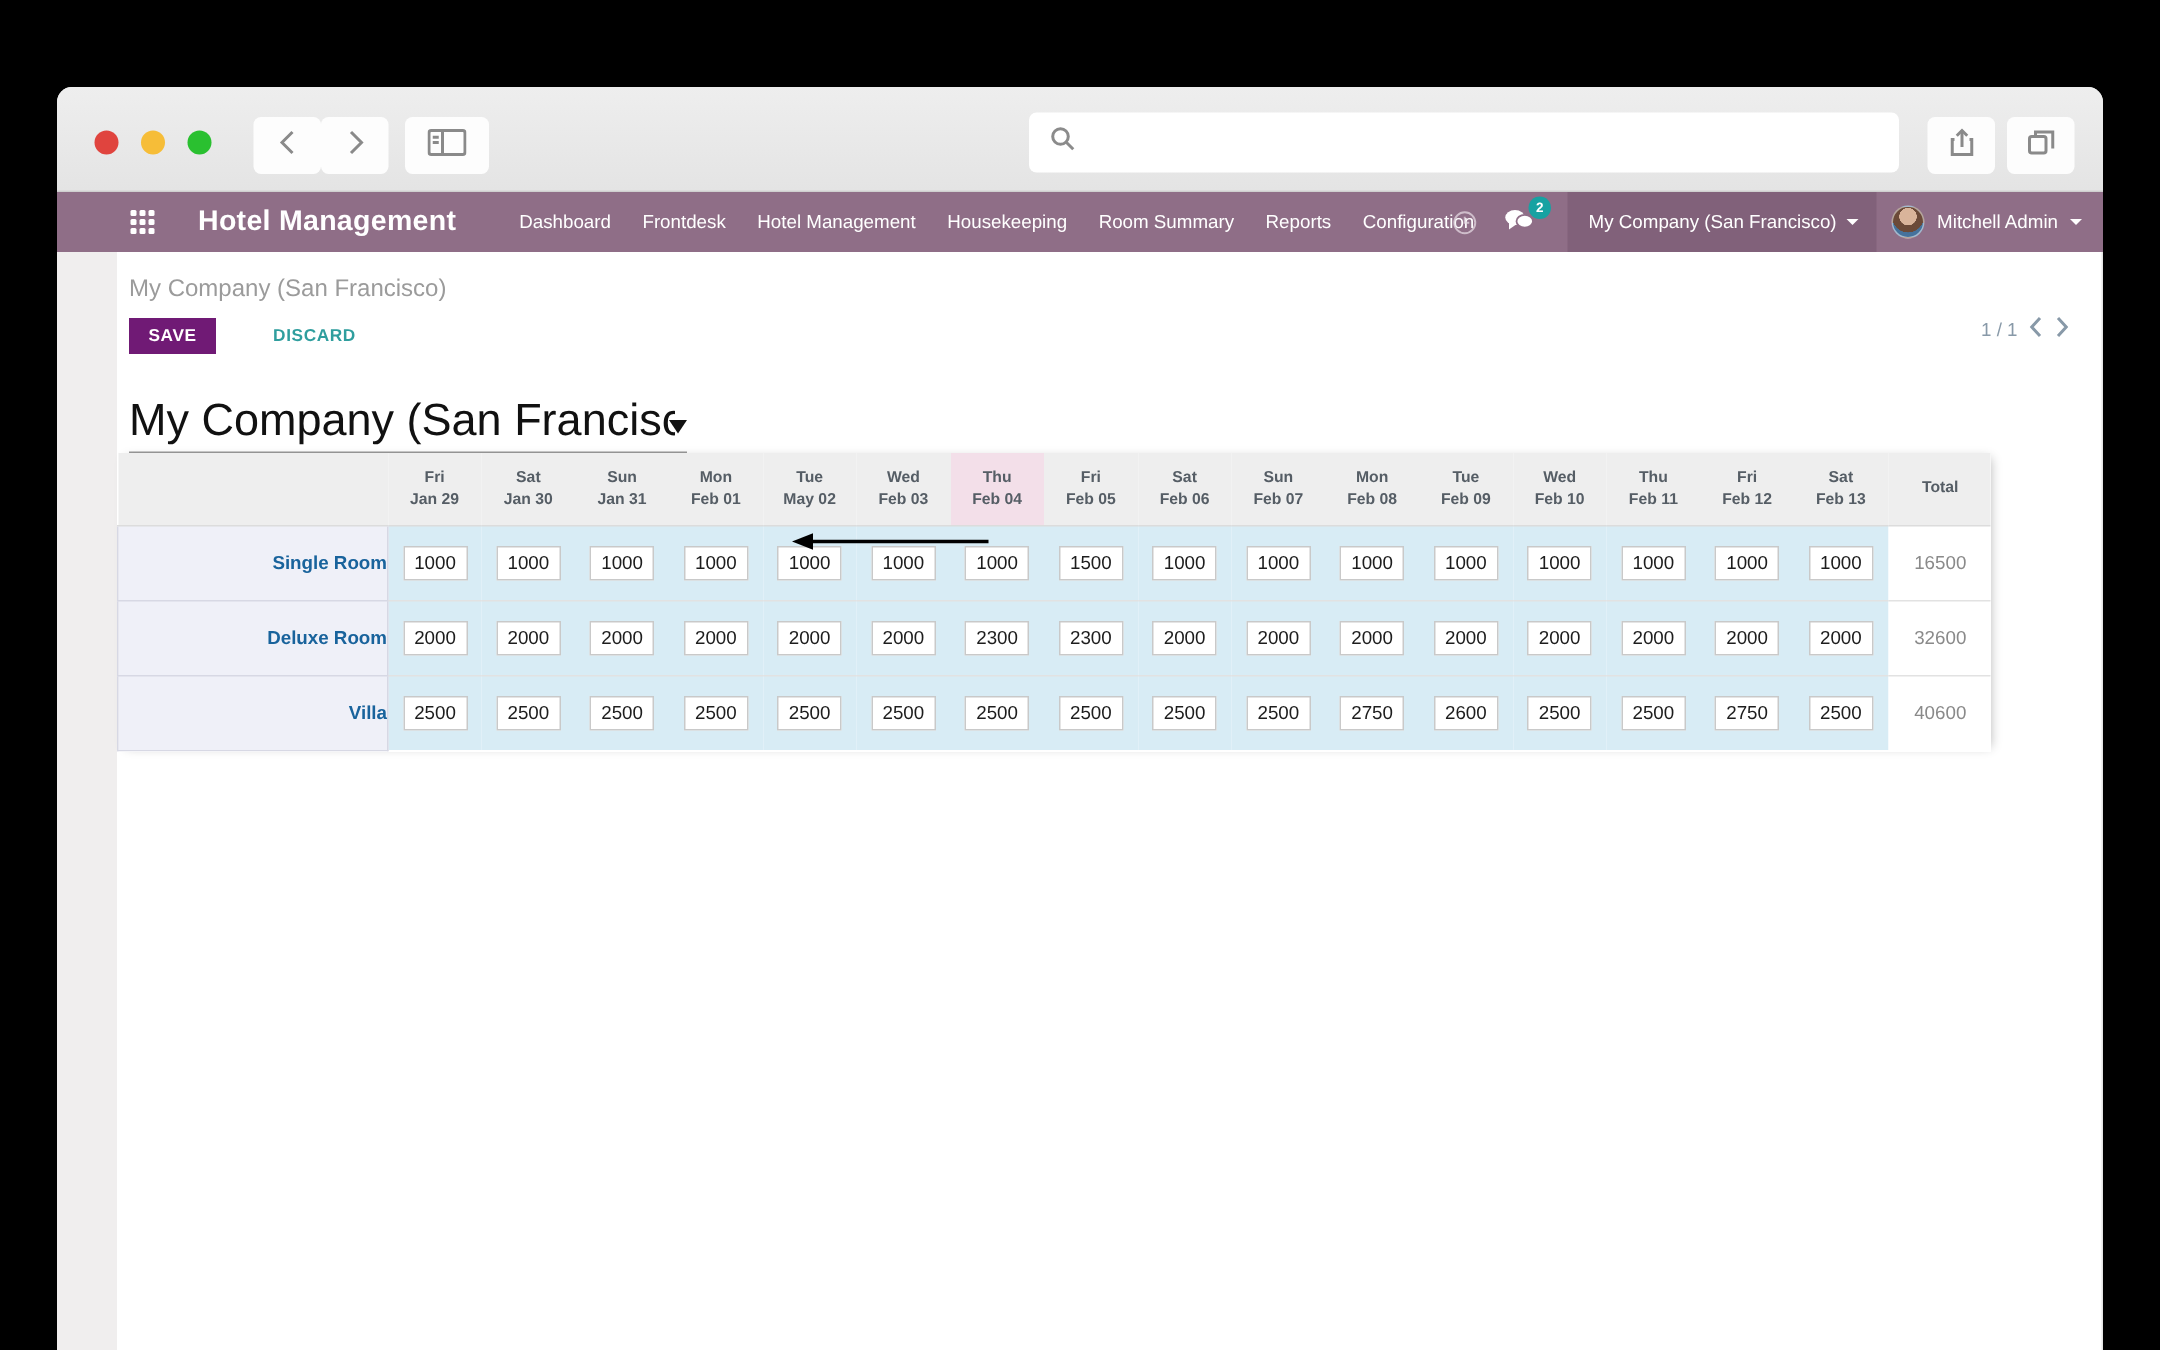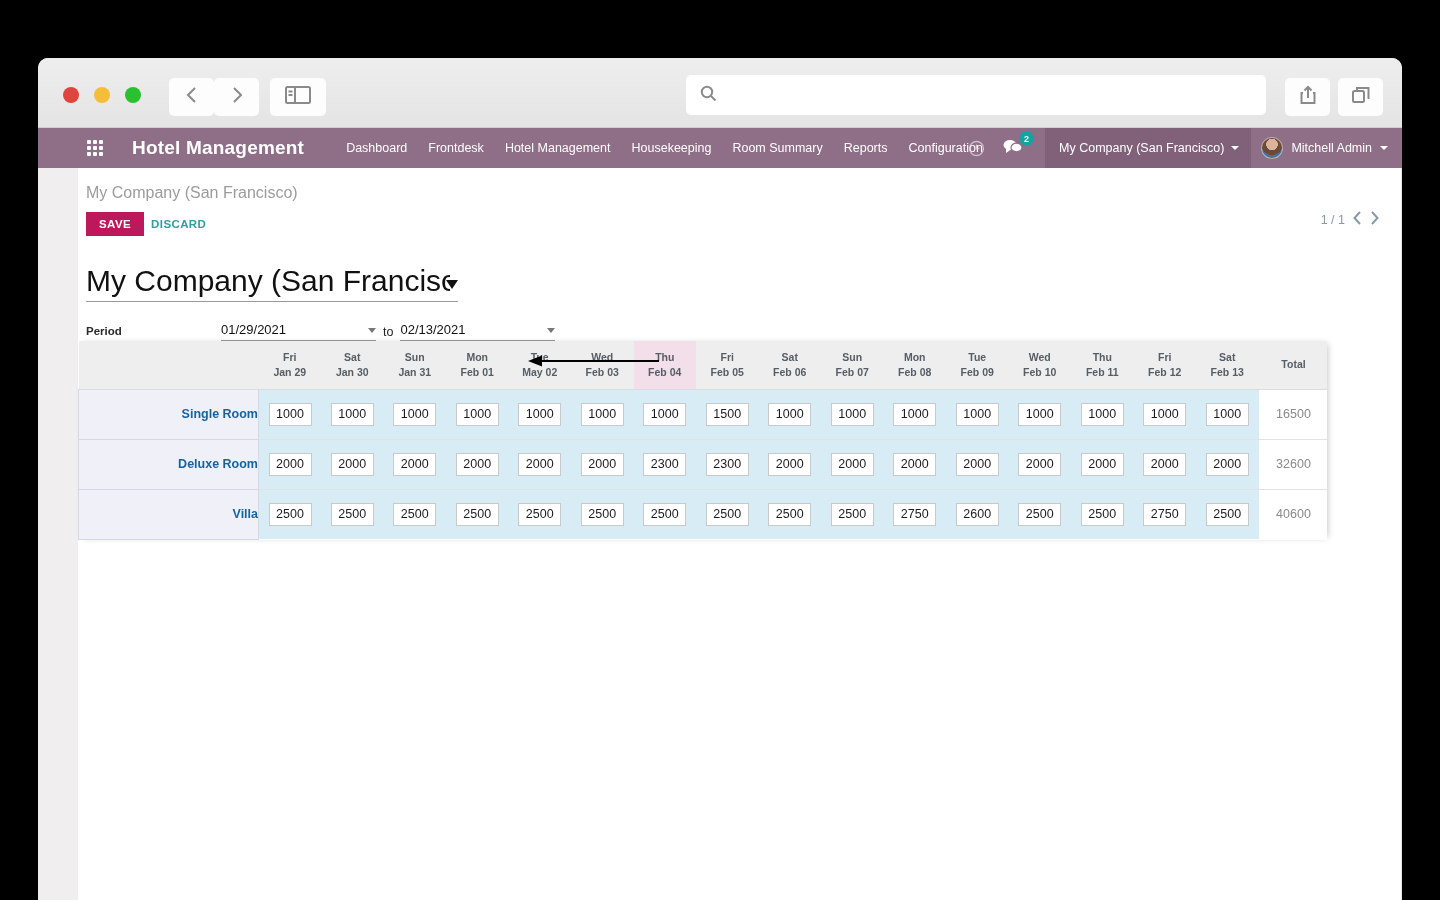--- a/index.html
+++ b/index.html
@@ -91,24 +91,24 @@
   }
   .caret { width: 0; height: 0; border-left: 4px solid transparent; border-right: 4px solid transparent; border-top: 4px solid #ffffff; }
 
   
   .content-bg { background: #f0eeee; height: 732px; padding-left: 40px; }
   .sheet { background: #ffffff; height: 100%; position: relative; border-right: 1px solid #e4e4e4; }
 
   .breadcrumb { padding: 16px 0 0 8px; font-size: 16px; color: #9b9b9b; }
   .ctrlrow { display: flex; align-items: center; padding: 10px 0 0 8px; position: relative; }
   .btn-save {
-    background: #be185d; color: #ffffff; font-size: 11.5px; font-weight: bold;
+    background: #701a75; color: #ffffff; font-size: 11.5px; font-weight: bold;
     padding: 6px 13px; letter-spacing: .4px;
   }
-  .btn-discard { color: #2f9e9e; font-size: 11.5px; font-weight: bold; margin-left: 7px; letter-spacing: .4px; }
+  .btn-discard { color: #2f9e9e; font-size: 11.5px; font-weight: bold; margin-left: 38px; letter-spacing: .4px; }
   .pager {
     position: absolute; right: 22px; top: 9px;
     display: flex; align-items: center; gap: 8px; color: #8899a8; font-size: 12.5px;
   }
   .pager svg { stroke: #8899a8; fill: none; stroke-width: 2; }
 
   .statusrow {
     margin-top: 17px; border-top: 1px solid #e6e6e6; border-bottom: 1px solid #e6e6e6;
     height: 34px; display: flex; align-items: center; padding-left: 16px;
   }
@@ -320,32 +320,20 @@
             </div>
           </div>
 
 
           <div class="form">
             <div class="company-field">
               <span class="val">My Company (San Francisco)</span>
               <span class="dd-caret-lg"></span>
             </div>
 
-            <div class="period-row">
-              <div class="flabel">Period</div>
-              <div class="dfield">
-                <span class="dval">01/29/2021</span>
-                <span class="dd-caret-sm"></span>
-              </div>
-              <span class="to-txt">to</span>
-              <div class="dfield">
-                <span class="dval">02/13/2021</span>
-                <span class="dd-caret-sm"></span>
-              </div>
-            </div>
           </div>
 
 
           <div class="tablewrap">
             <div class="scroller">
               <table class="grid">
                 <thead>
                   <tr id="head-row">
                       <th class="colroom"></th>
                       <th class="coldate">

